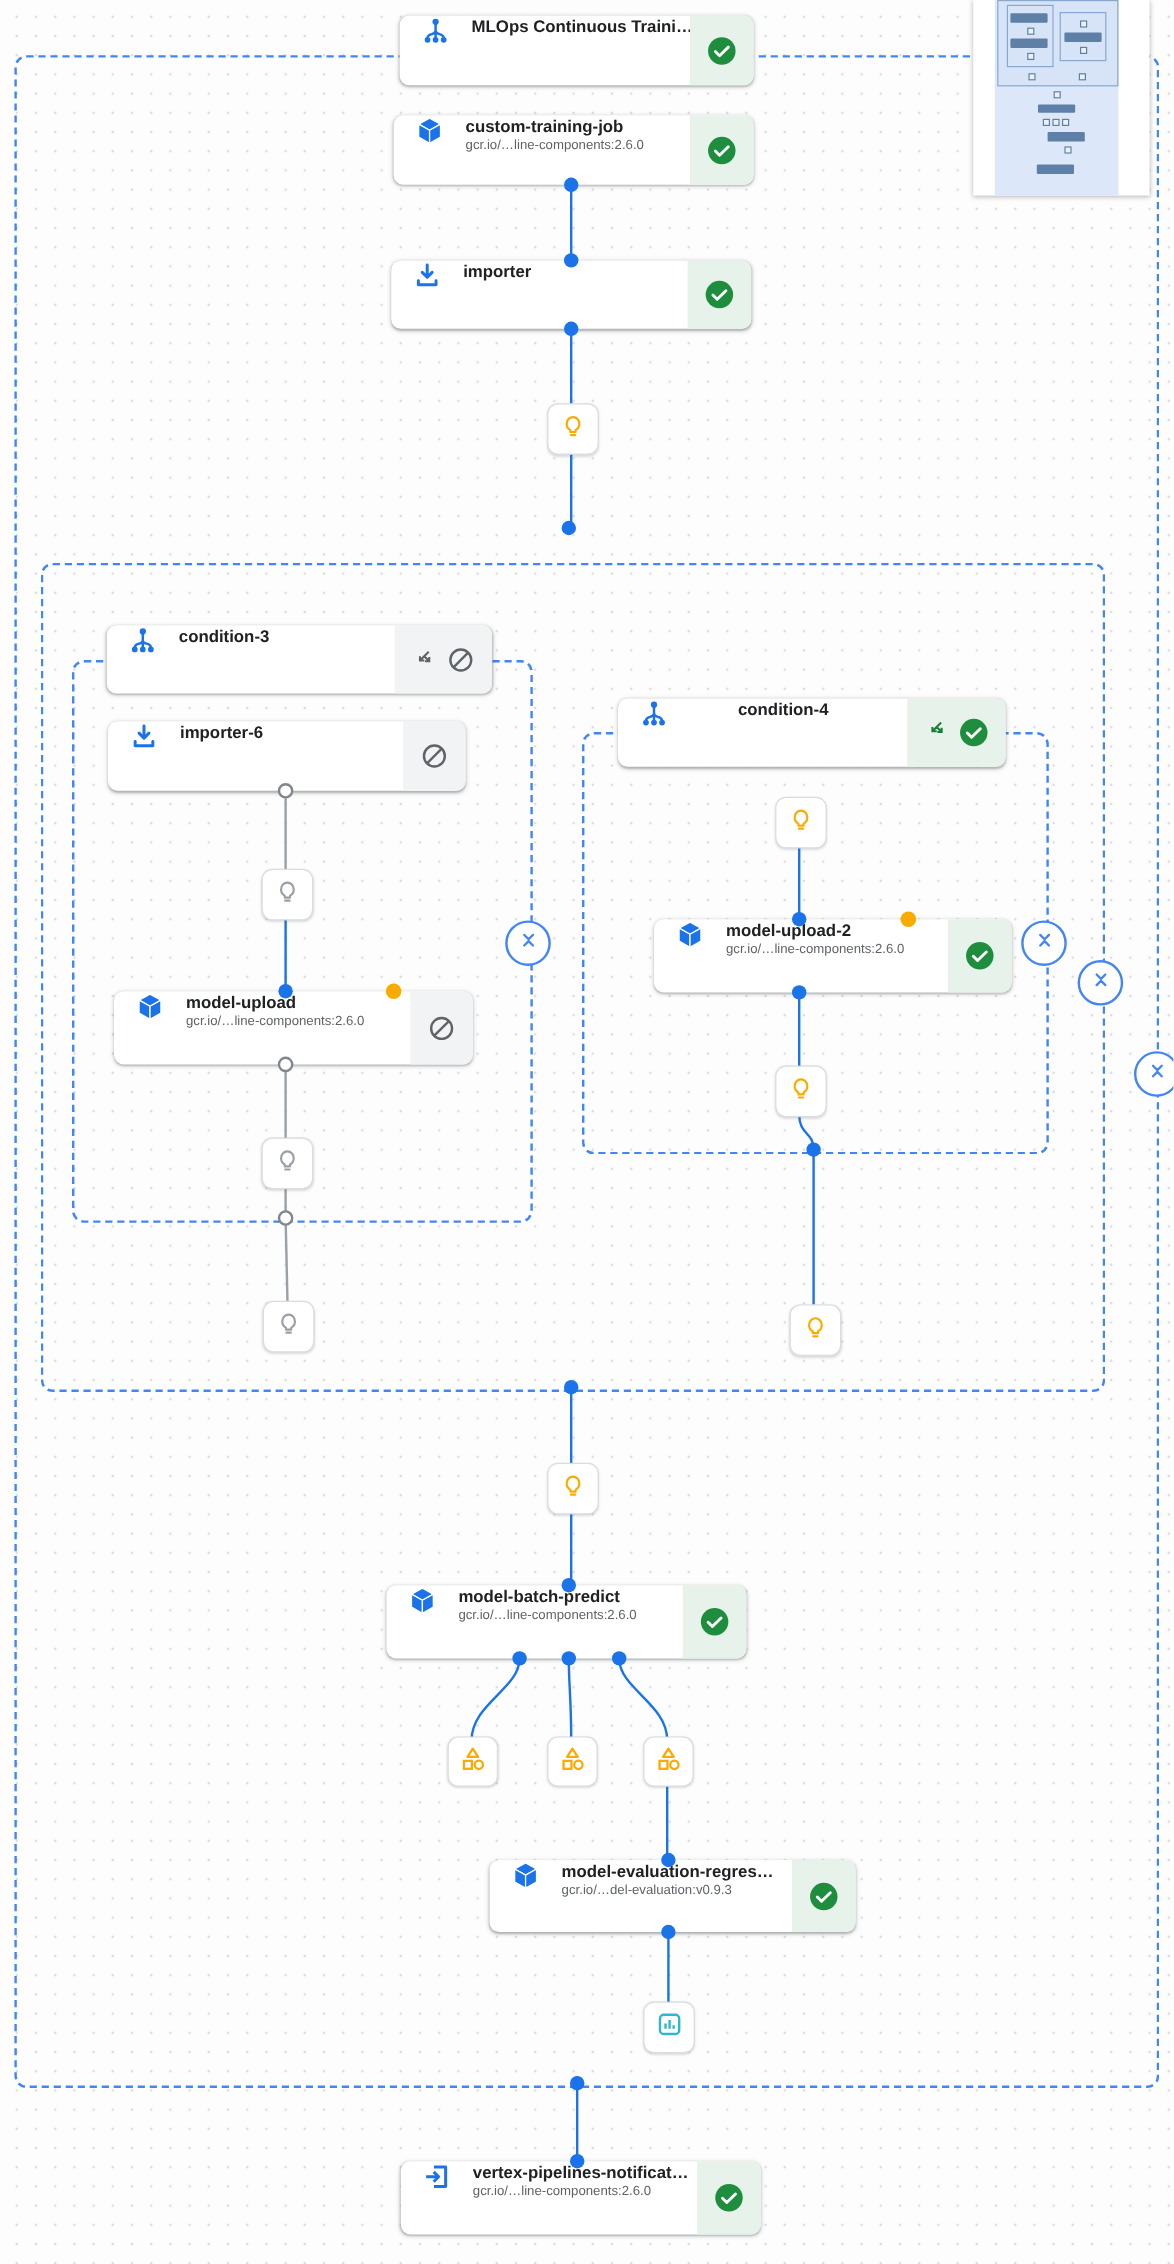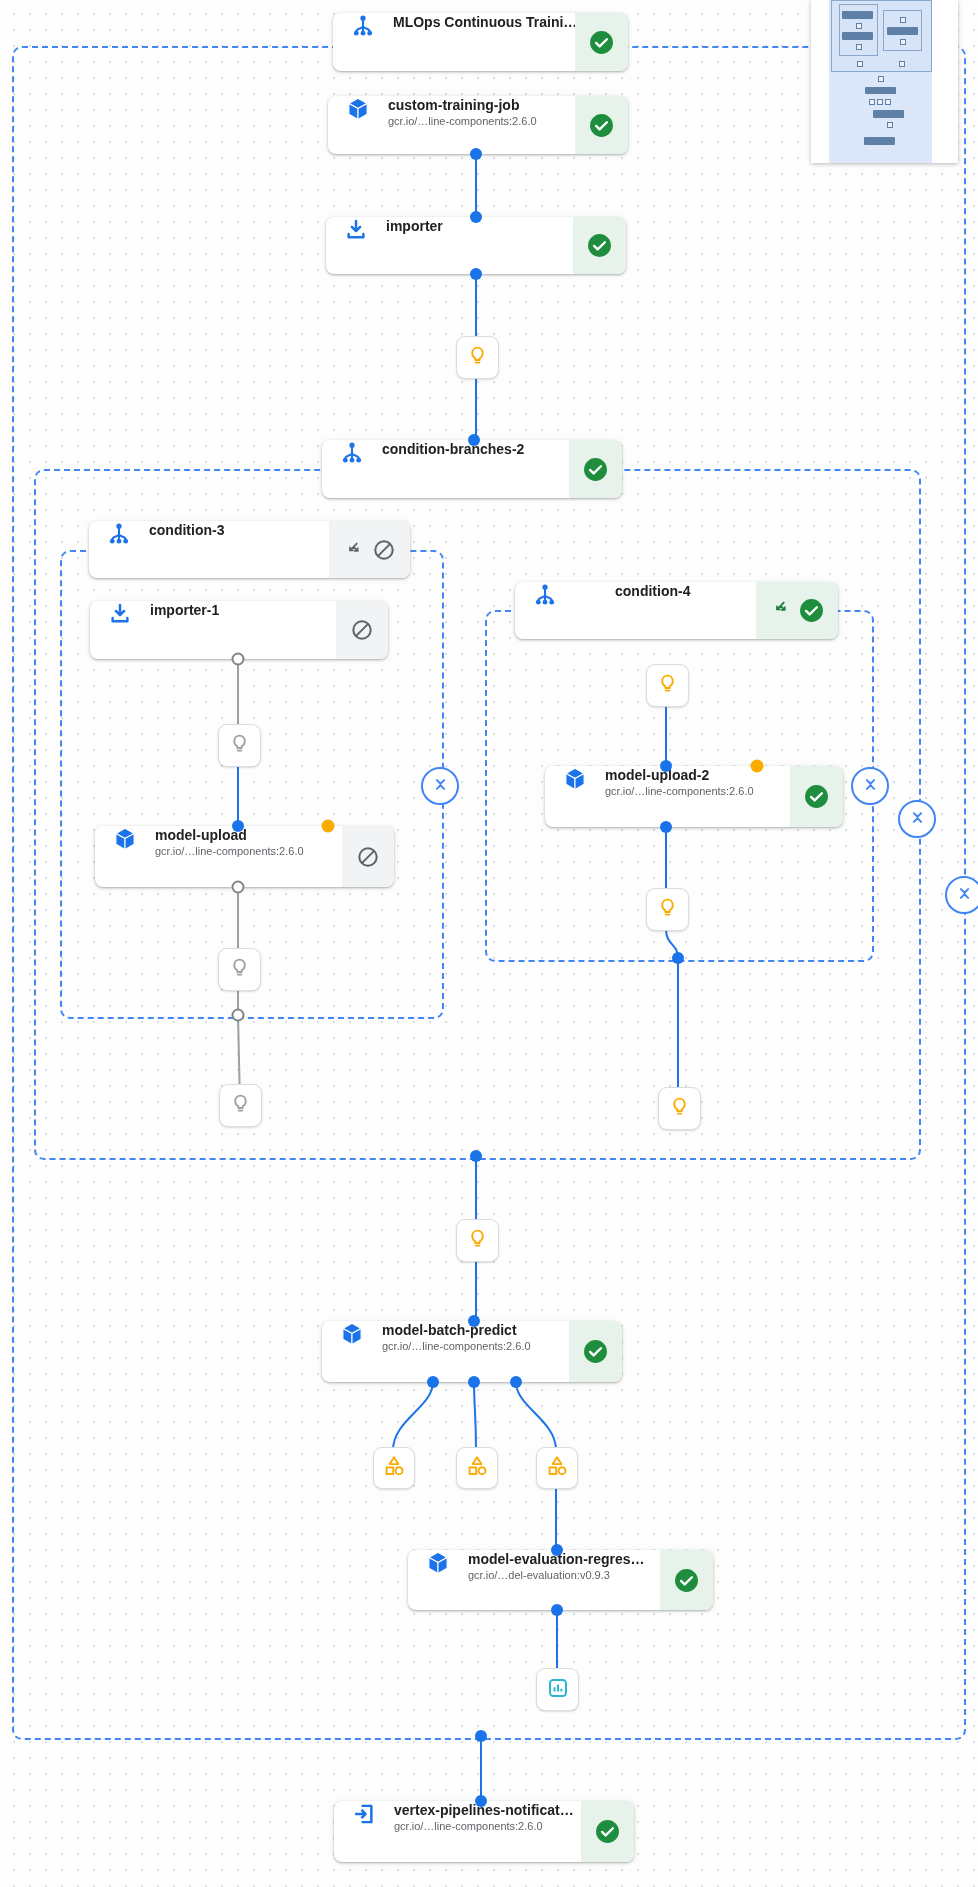--- a/index.html
+++ b/index.html
@@ -224,35 +224,20 @@
     <span class="ntext">
         <span class="ntitle">importer</span>
       </span>
     <span class="status green">
         <svg width="25" height="25">
           <use href="#i-check"></use>
         </svg>
       </span>
   </div>
 
-  <div class="node" style="left:322px;top:440px;width:300px;height:58px;">
-    <span class="nicon">
-        <svg width="26" height="26">
-          <use href="#i-tree"></use>
-        </svg>
-      </span>
-    <span class="ntext">
-        <span class="ntitle">condition-branches-2</span>
-      </span>
-    <span class="status green">
-        <svg width="25" height="25">
-          <use href="#i-check"></use>
-        </svg>
-      </span>
-  </div>
 
   <div class="node" style="left:89px;top:521px;width:321px;height:57px;">
     <span class="nicon">
         <svg width="26" height="26">
           <use href="#i-tree"></use>
         </svg>
       </span>
     <span class="ntext">
         <span class="ntitle">condition-3</span>
       </span>
@@ -266,21 +251,21 @@
     </span>
   </div>
 
   <div class="node" style="left:90px;top:601px;width:298px;height:58px;">
     <span class="nicon">
         <svg width="26" height="26">
           <use href="#i-download"></use>
         </svg>
       </span>
     <span class="ntext">
-        <span class="ntitle">importer-1</span>
+        <span class="ntitle">importer-6</span>
       </span>
     <span class="status gray">
         <svg width="24" height="24">
           <use href="#i-blocked"></use>
         </svg>
       </span>
   </div>
 
   <div class="node" style="left:95px;top:826px;width:299px;height:61px;">
     <span class="nicon">

